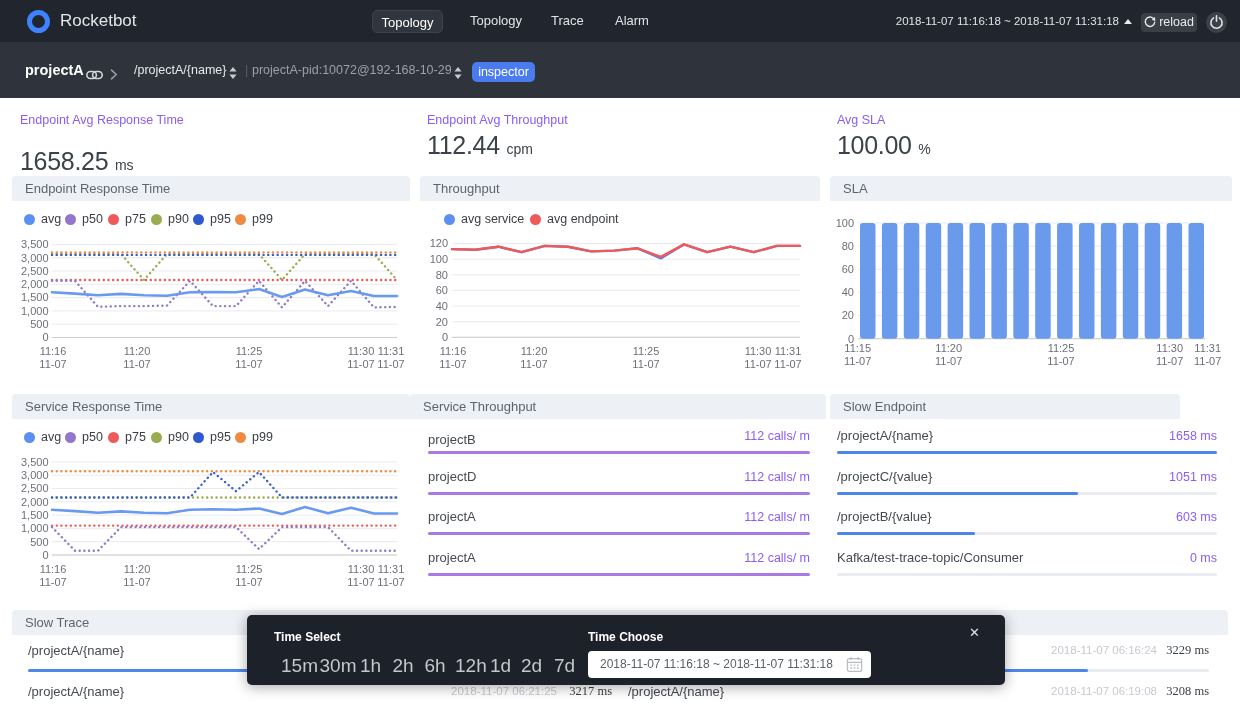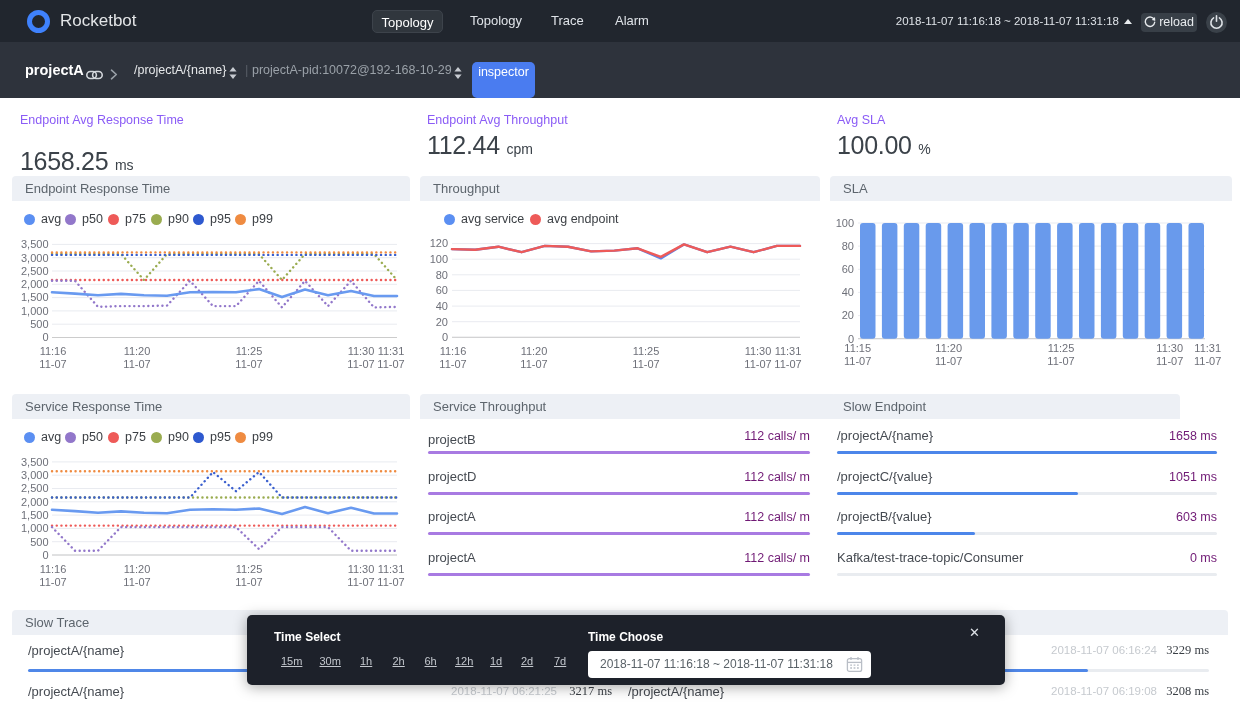--- a/index.html
+++ b/index.html
@@ -4,26 +4,26 @@
 * { margin:0; padding:0; box-sizing:border-box; }
 html,body { width:1240px; height:706px; font-family:'Liberation Sans',sans-serif; background:#fff; overflow:hidden; position:relative; }
 .abs { position:absolute; }
 .ldot { position:absolute; top:2px; width:11px; height:11px; border-radius:50%; }
 .ltxt { position:absolute; top:0; font-size:12.5px; color:#3c4045; line-height:15px; white-space:nowrap; }
 .hdr { position:absolute; height:25px; line-height:25px; background:#edf0f5; border-radius:4px 4px 0 0; font-size:13px; color:#5d656d; padding-left:13px; }
 .statlbl { position:absolute; font-size:12.5px; color:#8b5cf6; }
 .statnum { position:absolute; font-size:25px; color:#3b4249; letter-spacing:-0.3px; }
 .statunit { font-size:14px; letter-spacing:0; }
 .rowname { font-size:13px; color:#454a51; white-space:nowrap; }
-.rowval { font-size:12.5px; color:#701a75; white-space:nowrap; }
+.rowval { font-size:12.5px; color:#8b5cf6; white-space:nowrap; }
 .tdate { font-size:11.5px; color:#c6cacf; white-space:nowrap; }
 .tval { font-size:12.5px; color:#3a3f45; white-space:nowrap;font-family:Liberation Serif, serif; }
 .nav { position:absolute; top:0; height:44px; line-height:42px; font-size:13px; color:#dfe3e8; }
 .mtitle { font-size:12px; font-weight:bold; color:#fff; white-space:nowrap; }
-.mop { font-size:11px; color:#c3c7cd;text-decoration:underline; }
+.mop { font-size:19px; color:#c3c7cd; }
 </style></head>
 <body>
 
 <div class="abs" style="left:0;top:0;width:1240px;height:42px;background:#21262e"></div>
 <div class="abs" style="left:27px;top:10px;width:23px;height:23px;border-radius:50%;border:5px solid #3f82fd"></div>
 <div class="abs" style="left:60px;top:0;height:42px;line-height:42px;font-size:17px;color:#e3e5e7">Rocketbot</div>
 <div class="abs" style="left:372px;top:10px;width:71px;height:23px;background:#30363d;border:1px solid #3d434b;border-radius:5px;text-align:center;line-height:23px;font-size:13px;color:#fff">Topology</div>
 <div class="nav" style="left:470px">Topology</div>
 <div class="nav" style="left:551px">Trace</div>
 <div class="nav" style="left:615px">Alarm</div>
@@ -52,21 +52,21 @@
 <div class="abs" style="left:229px;top:65px"><svg width="8" height="12" viewBox="0 0 8 12">
       <polygon points="4,0 7.6,4.4 0.4,4.4" fill="#c7cbd1"></polygon>
       <polygon points="4,12 7.6,7.6 0.4,7.6" fill="#c7cbd1"></polygon>
     </svg></div>
 <div class="abs" style="left:245px;top:42px;height:56px;line-height:56px;font-size:13px;color:#565c64">|</div>
 <div class="abs" style="left:252px;top:42px;height:56px;line-height:56px;font-size:12.5px;color:#9aa1a8">projectA-pid:10072@192-168-10-29</div>
 <div class="abs" style="left:454px;top:65px"><svg width="8" height="12" viewBox="0 0 8 12">
       <polygon points="4,0 7.6,4.4 0.4,4.4" fill="#c7cbd1"></polygon>
       <polygon points="4,12 7.6,7.6 0.4,7.6" fill="#c7cbd1"></polygon>
     </svg></div>
-<div class="abs" style="left:472px;top:61.5px;width:63px;height:36px;background:#4a7cf0;border-radius:5px;line-height:20px;text-align:center;font-size:12.5px;color:#fff">inspector</div>
+<div class="abs" style="left:472px;top:61.5px;width:63px;height:20px;background:#4a7cf0;border-radius:5px;line-height:20px;text-align:center;font-size:12.5px;color:#fff">inspector</div>
 
 <div class="statlbl" style="left:20px;top:113px">Endpoint Avg Response Time</div>
 <div class="statnum" style="left:20px;top:147px">1658.25 <span class="statunit">ms</span></div>
 <div class="statlbl" style="left:427px;top:113px">Endpoint Avg Throughput</div>
 <div class="statnum" style="left:427px;top:131px">112.44 <span class="statunit">cpm</span></div>
 <div class="statlbl" style="left:837px;top:113px">Avg SLA</div>
 <div class="statnum" style="left:837px;top:131px">100.00 <span class="statunit">%</span></div>
 
 <div class="hdr" style="left:12px;top:176px;width:398px">Endpoint Response Time</div>
 <div class="hdr" style="left:420px;top:176px;width:400px">Throughput</div>
@@ -191,21 +191,21 @@
     <rect x="227.1" y="8" width="15.5" height="115.7" rx="3" fill="#699aec"></rect>
     <rect x="249.0" y="8" width="15.5" height="115.7" rx="3" fill="#699aec"></rect>
     <rect x="270.9" y="8" width="15.5" height="115.7" rx="3" fill="#699aec"></rect>
     <rect x="292.8" y="8" width="15.5" height="115.7" rx="3" fill="#699aec"></rect>
     <rect x="314.7" y="8" width="15.5" height="115.7" rx="3" fill="#699aec"></rect>
     <rect x="336.6" y="8" width="15.5" height="115.7" rx="3" fill="#699aec"></rect>
     <rect x="358.5" y="8" width="15.5" height="115.7" rx="3" fill="#699aec"></rect>
 </svg>
 
 <div class="hdr" style="left:12px;top:394px;width:398px">Service Response Time</div>
-<div class="hdr" style="left:420px;top:394px;width:416px">Service Throughput</div>
+<div class="hdr" style="left:410px;top:394px;width:416px">Service Throughput</div>
 <div class="hdr" style="left:830px;top:394px;width:350px">Slow Endpoint</div>
 <div class="abs" style="left:24px;top:430px;height:14px">
     <span class="ldot" style="left:0px;background:#5b8ff2"></span>
     <span class="ltxt" style="left:17px">avg</span>
     <span class="ldot" style="left:41px;background:#9277ca"></span>
     <span class="ltxt" style="left:58px">p50</span>
     <span class="ldot" style="left:84px;background:#ee5a58"></span>
     <span class="ltxt" style="left:101px">p75</span>
     <span class="ldot" style="left:127px;background:#9aac50"></span>
     <span class="ltxt" style="left:144px">p90</span>

